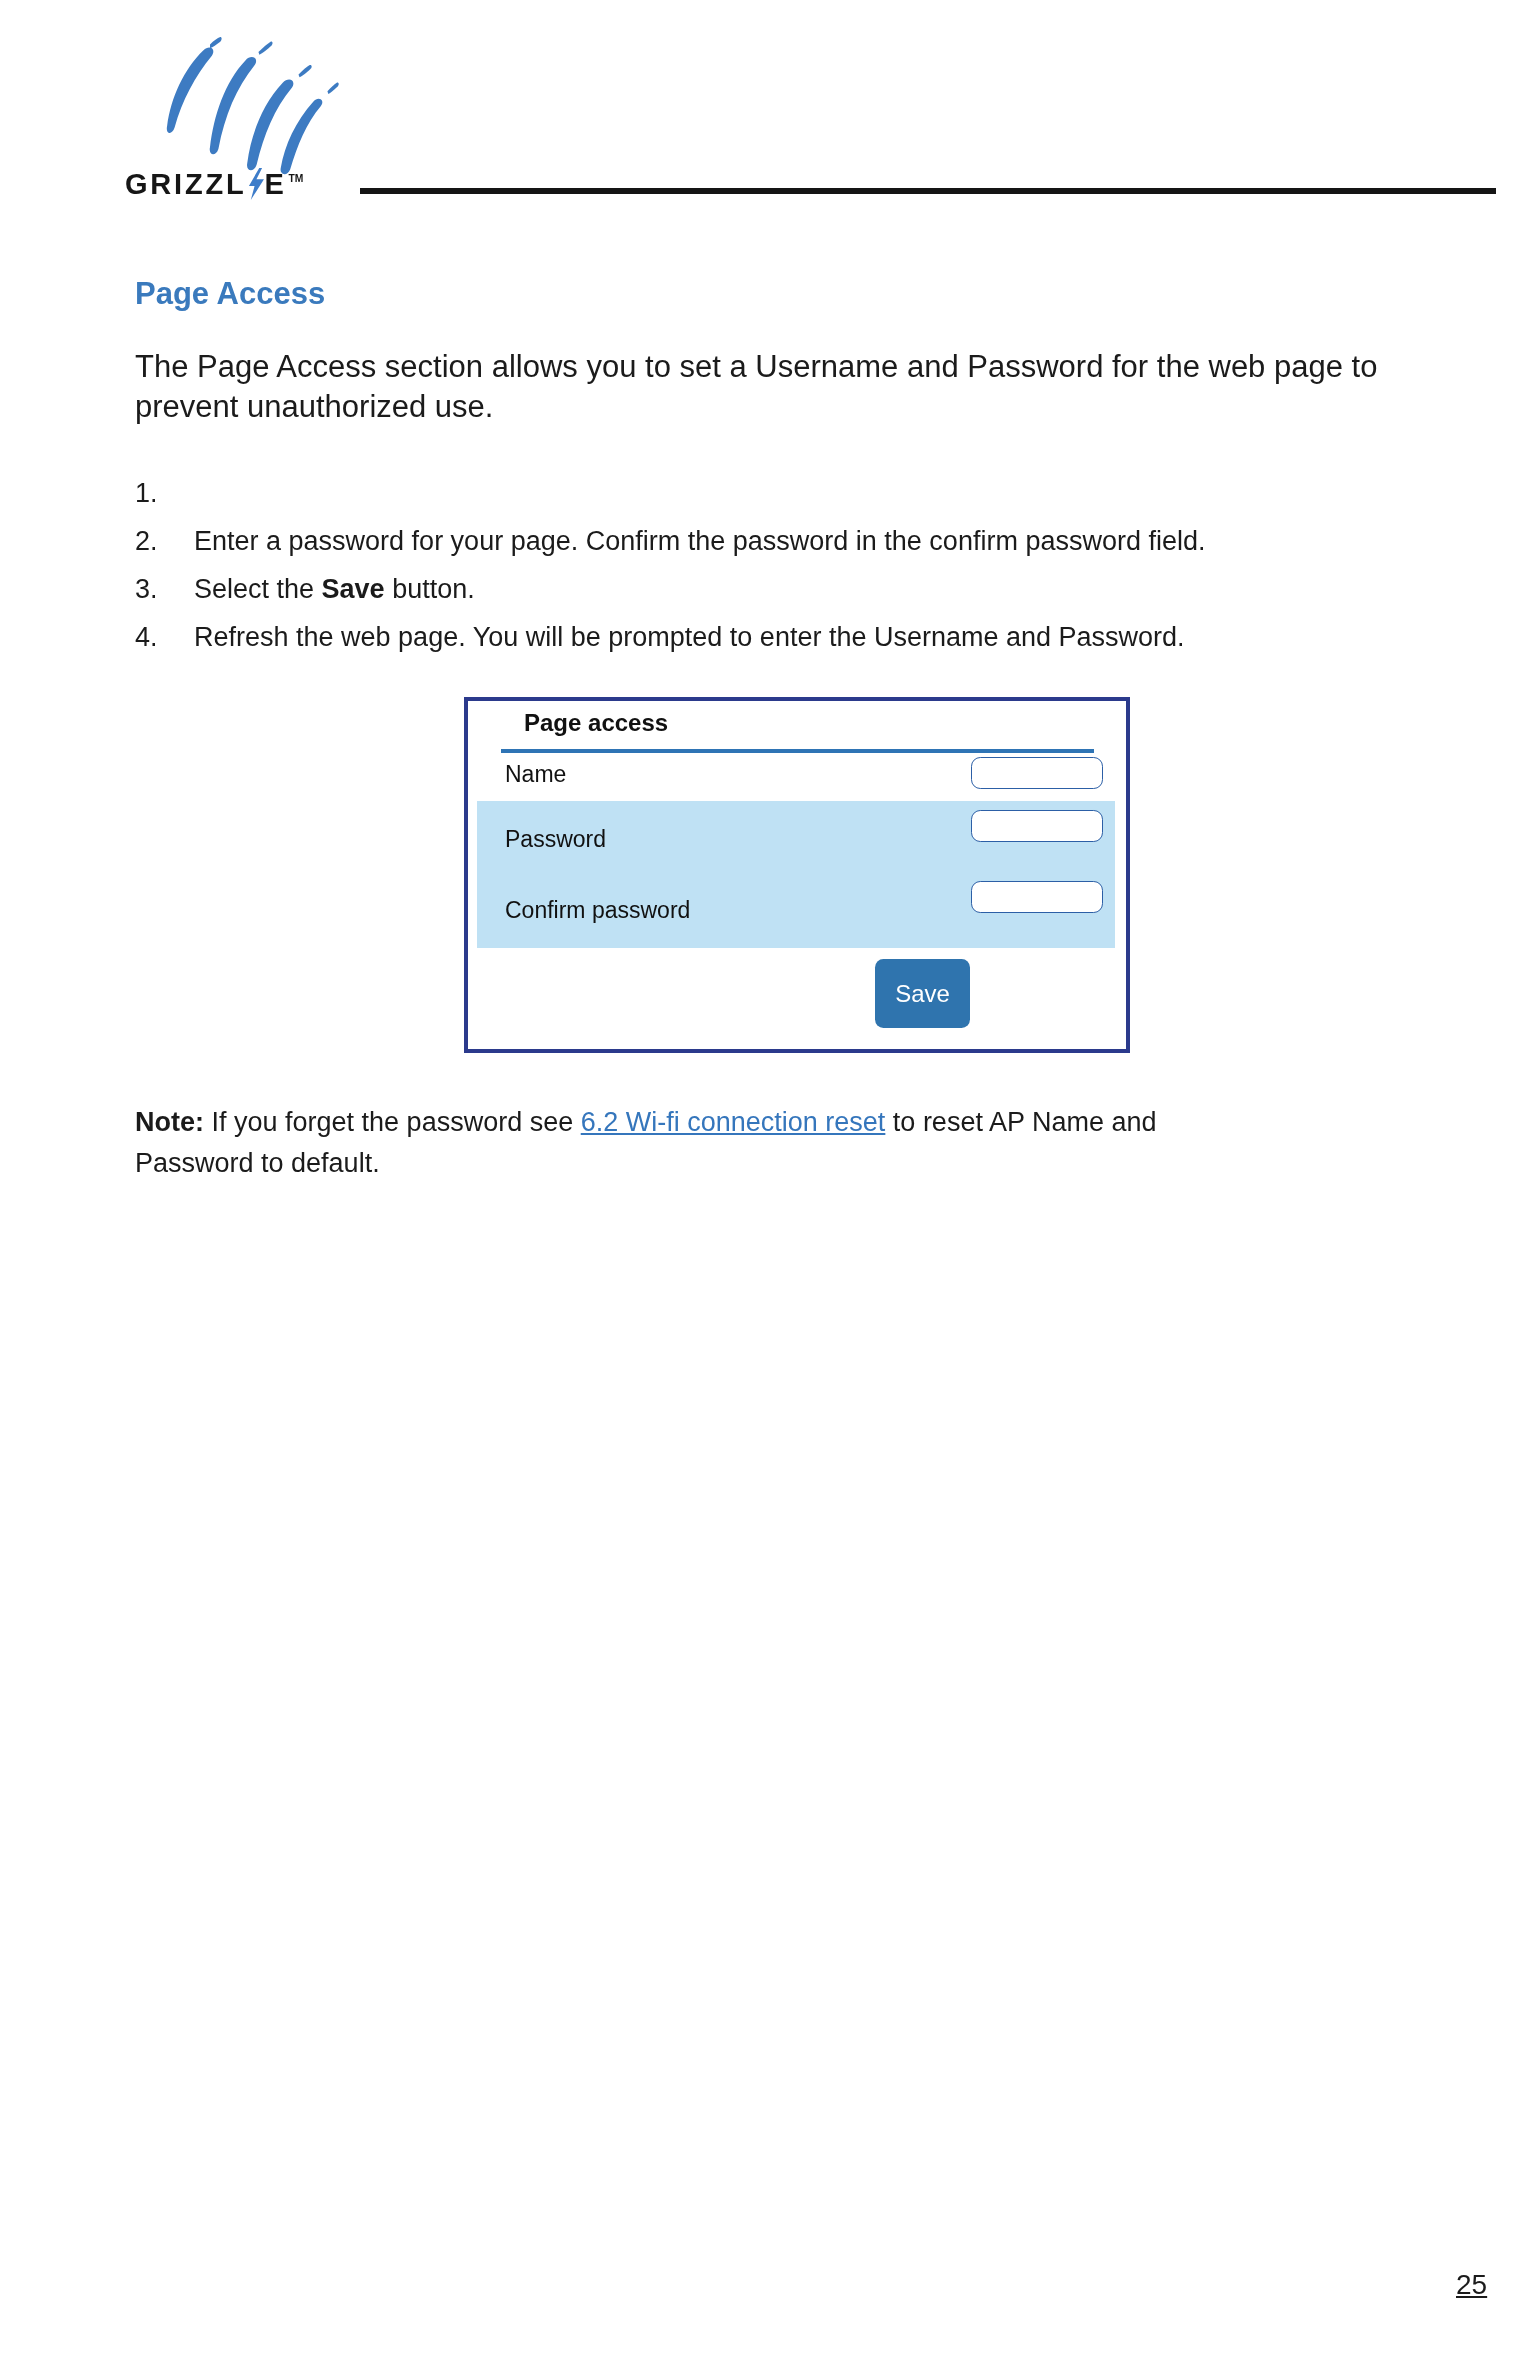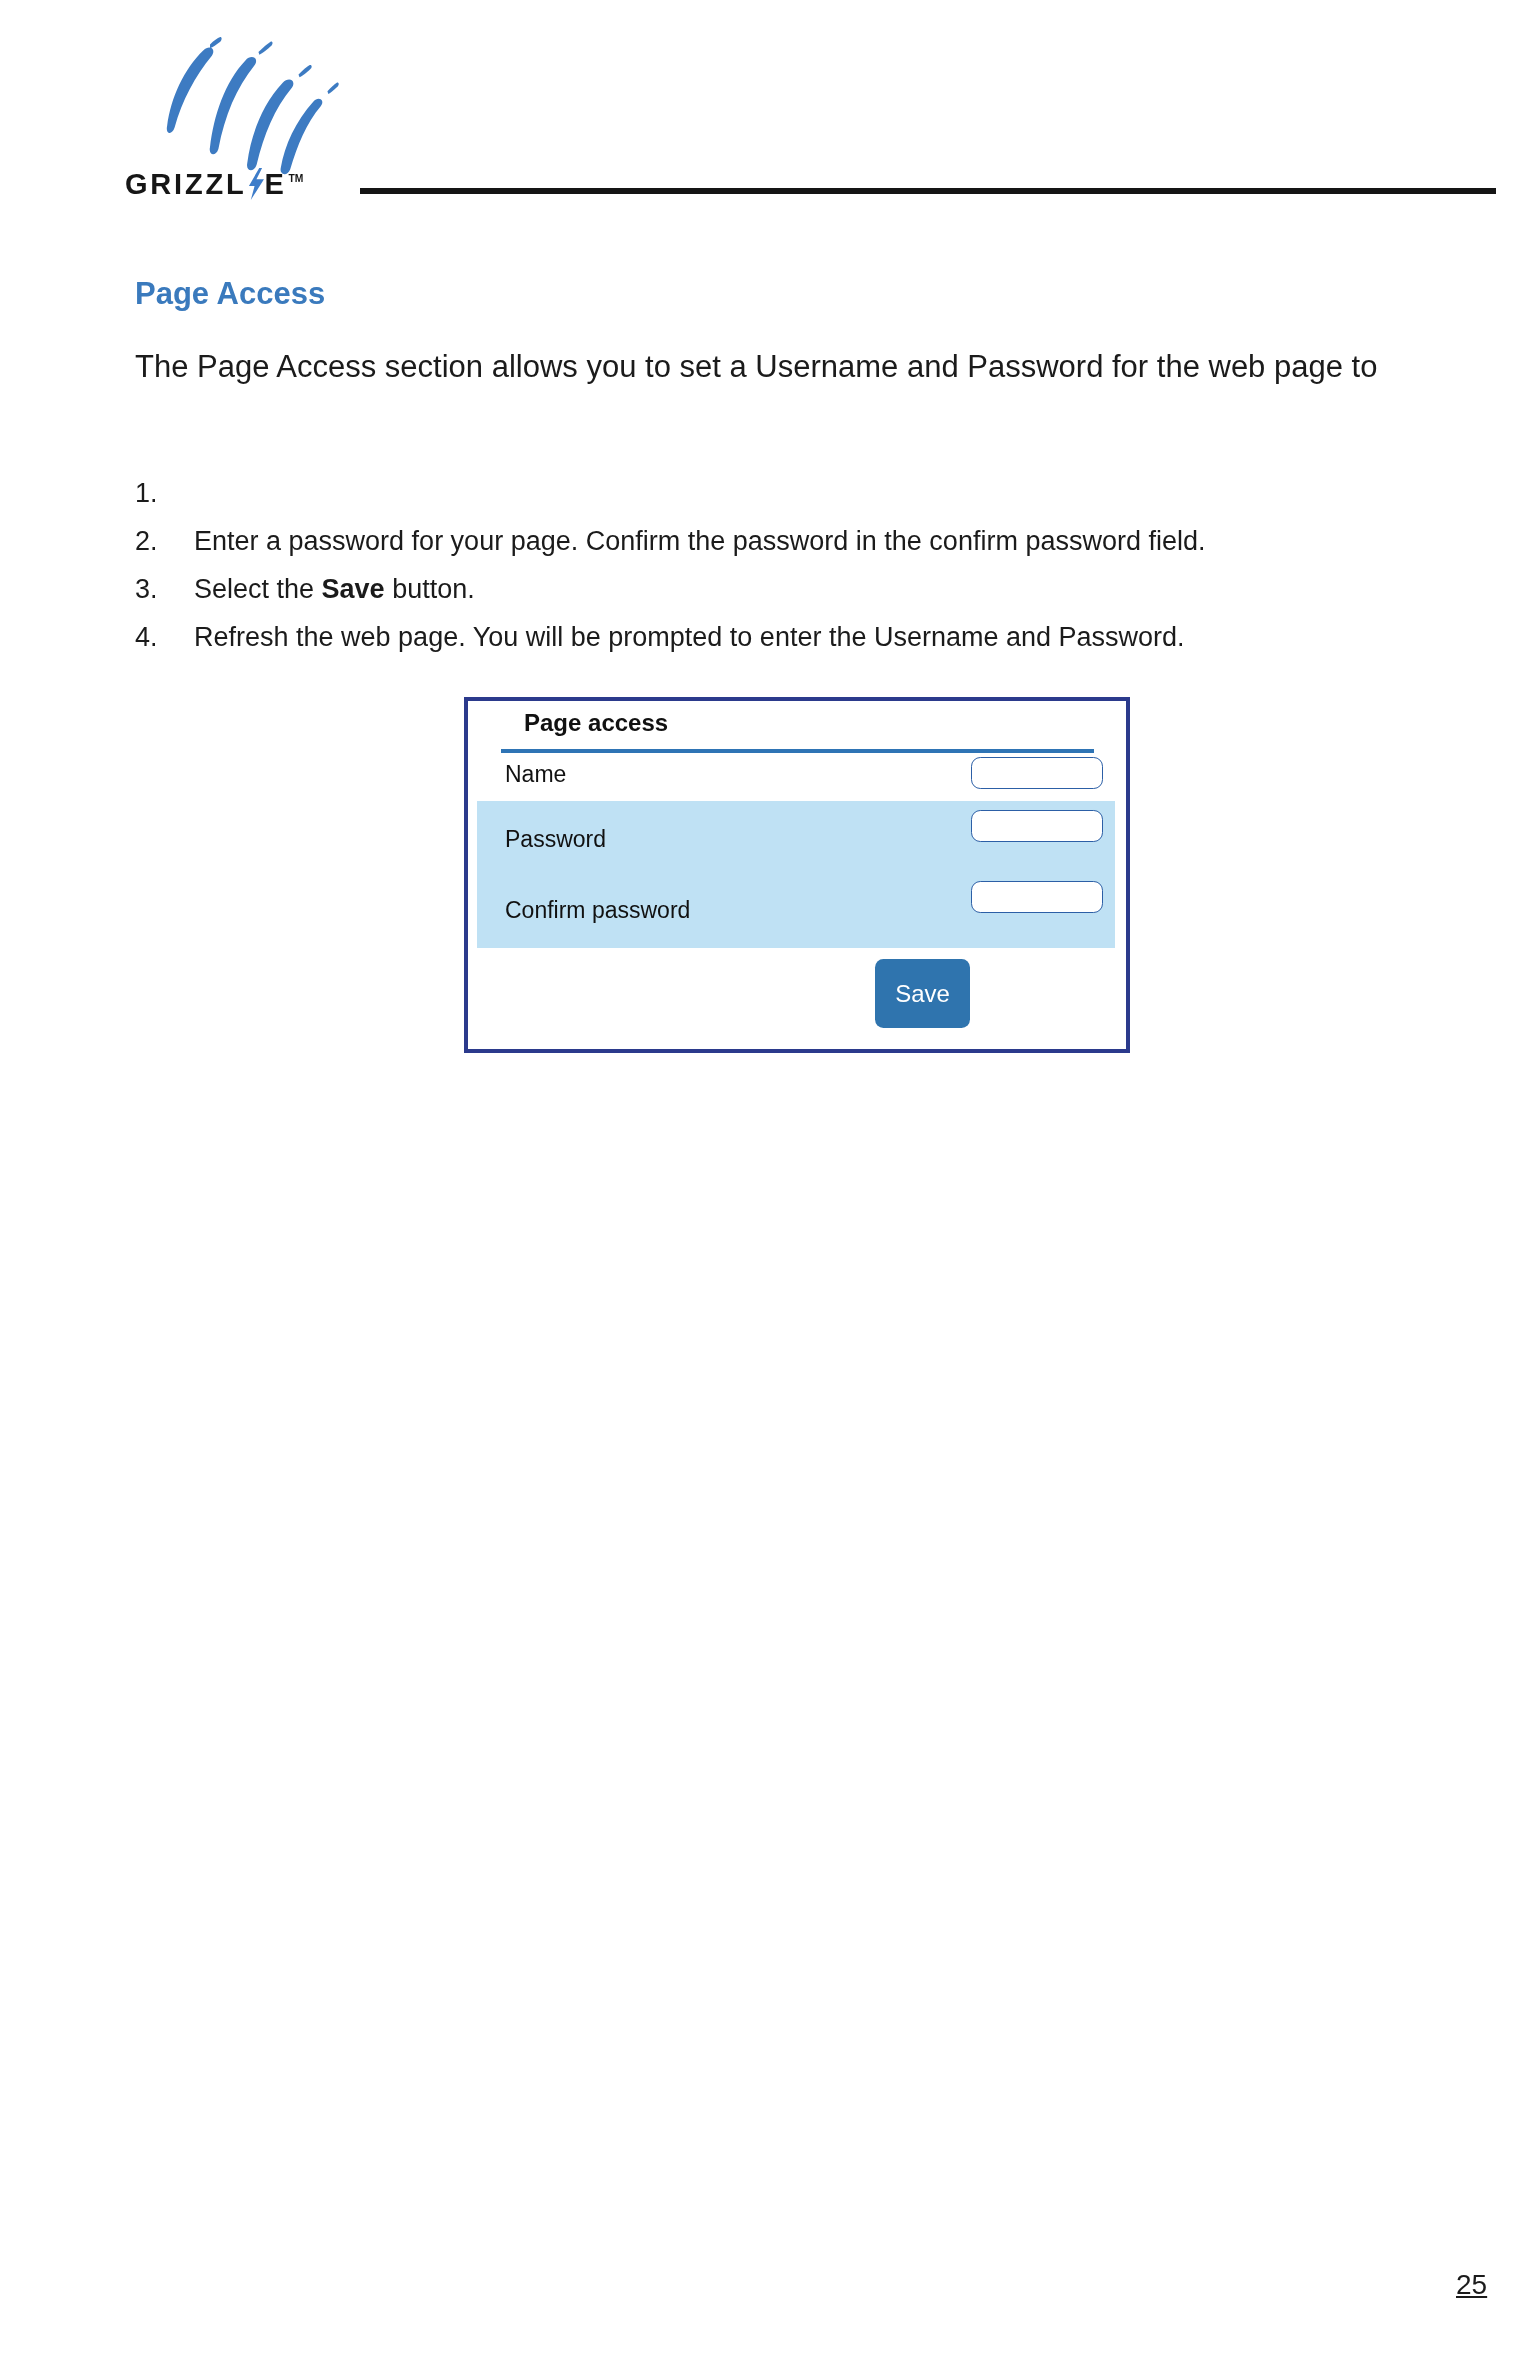--- a/index.html
+++ b/index.html
@@ -87,20 +87,21 @@
     <span>E</span>
     <span class="logo-tm">TM</span>
   </div>
 
   <div class="header-rule"></div>
 
   <div class="section-heading">Page Access</div>
 
   <div class="intro">
     <div>The Page Access section allows you to set a Username and Password for the web page to</div>
+    <div>prevent unauthorized use.</div>
   </div>
 
   <div class="steps">
     <div class="step-row">
       <span class="step-num">1.</span>
     </div>
     <div class="step-row">
       <span class="step-num">2.</span>
       <span class="step-text"><span>Enter a password for your page. Confirm the password in the confirm password field.</span><b></b><span></span></span>
     </div>
@@ -125,17 +126,21 @@
 
     <div class="form-label lbl-password">Password</div>
     <input class="form-input inp-password" type="text" value="" style="">
 
     <div class="form-label lbl-confirm">Confirm password</div>
     <input class="form-input inp-confirm" type="text" value="" style="">
 
     <button class="save-button">Save</button>
   </div>
 
+  <div class="note">
+    <div><b>Note:</b><span> If you forget the password see </span><span class="note-link">6.2 Wi-fi connection reset</span><span> to reset AP Name and</span></div>
+    <div>Password to default.</div>
+  </div>
 
   <div class="page-number">25</div>
 
 </div>
 
 
 </body></html>

